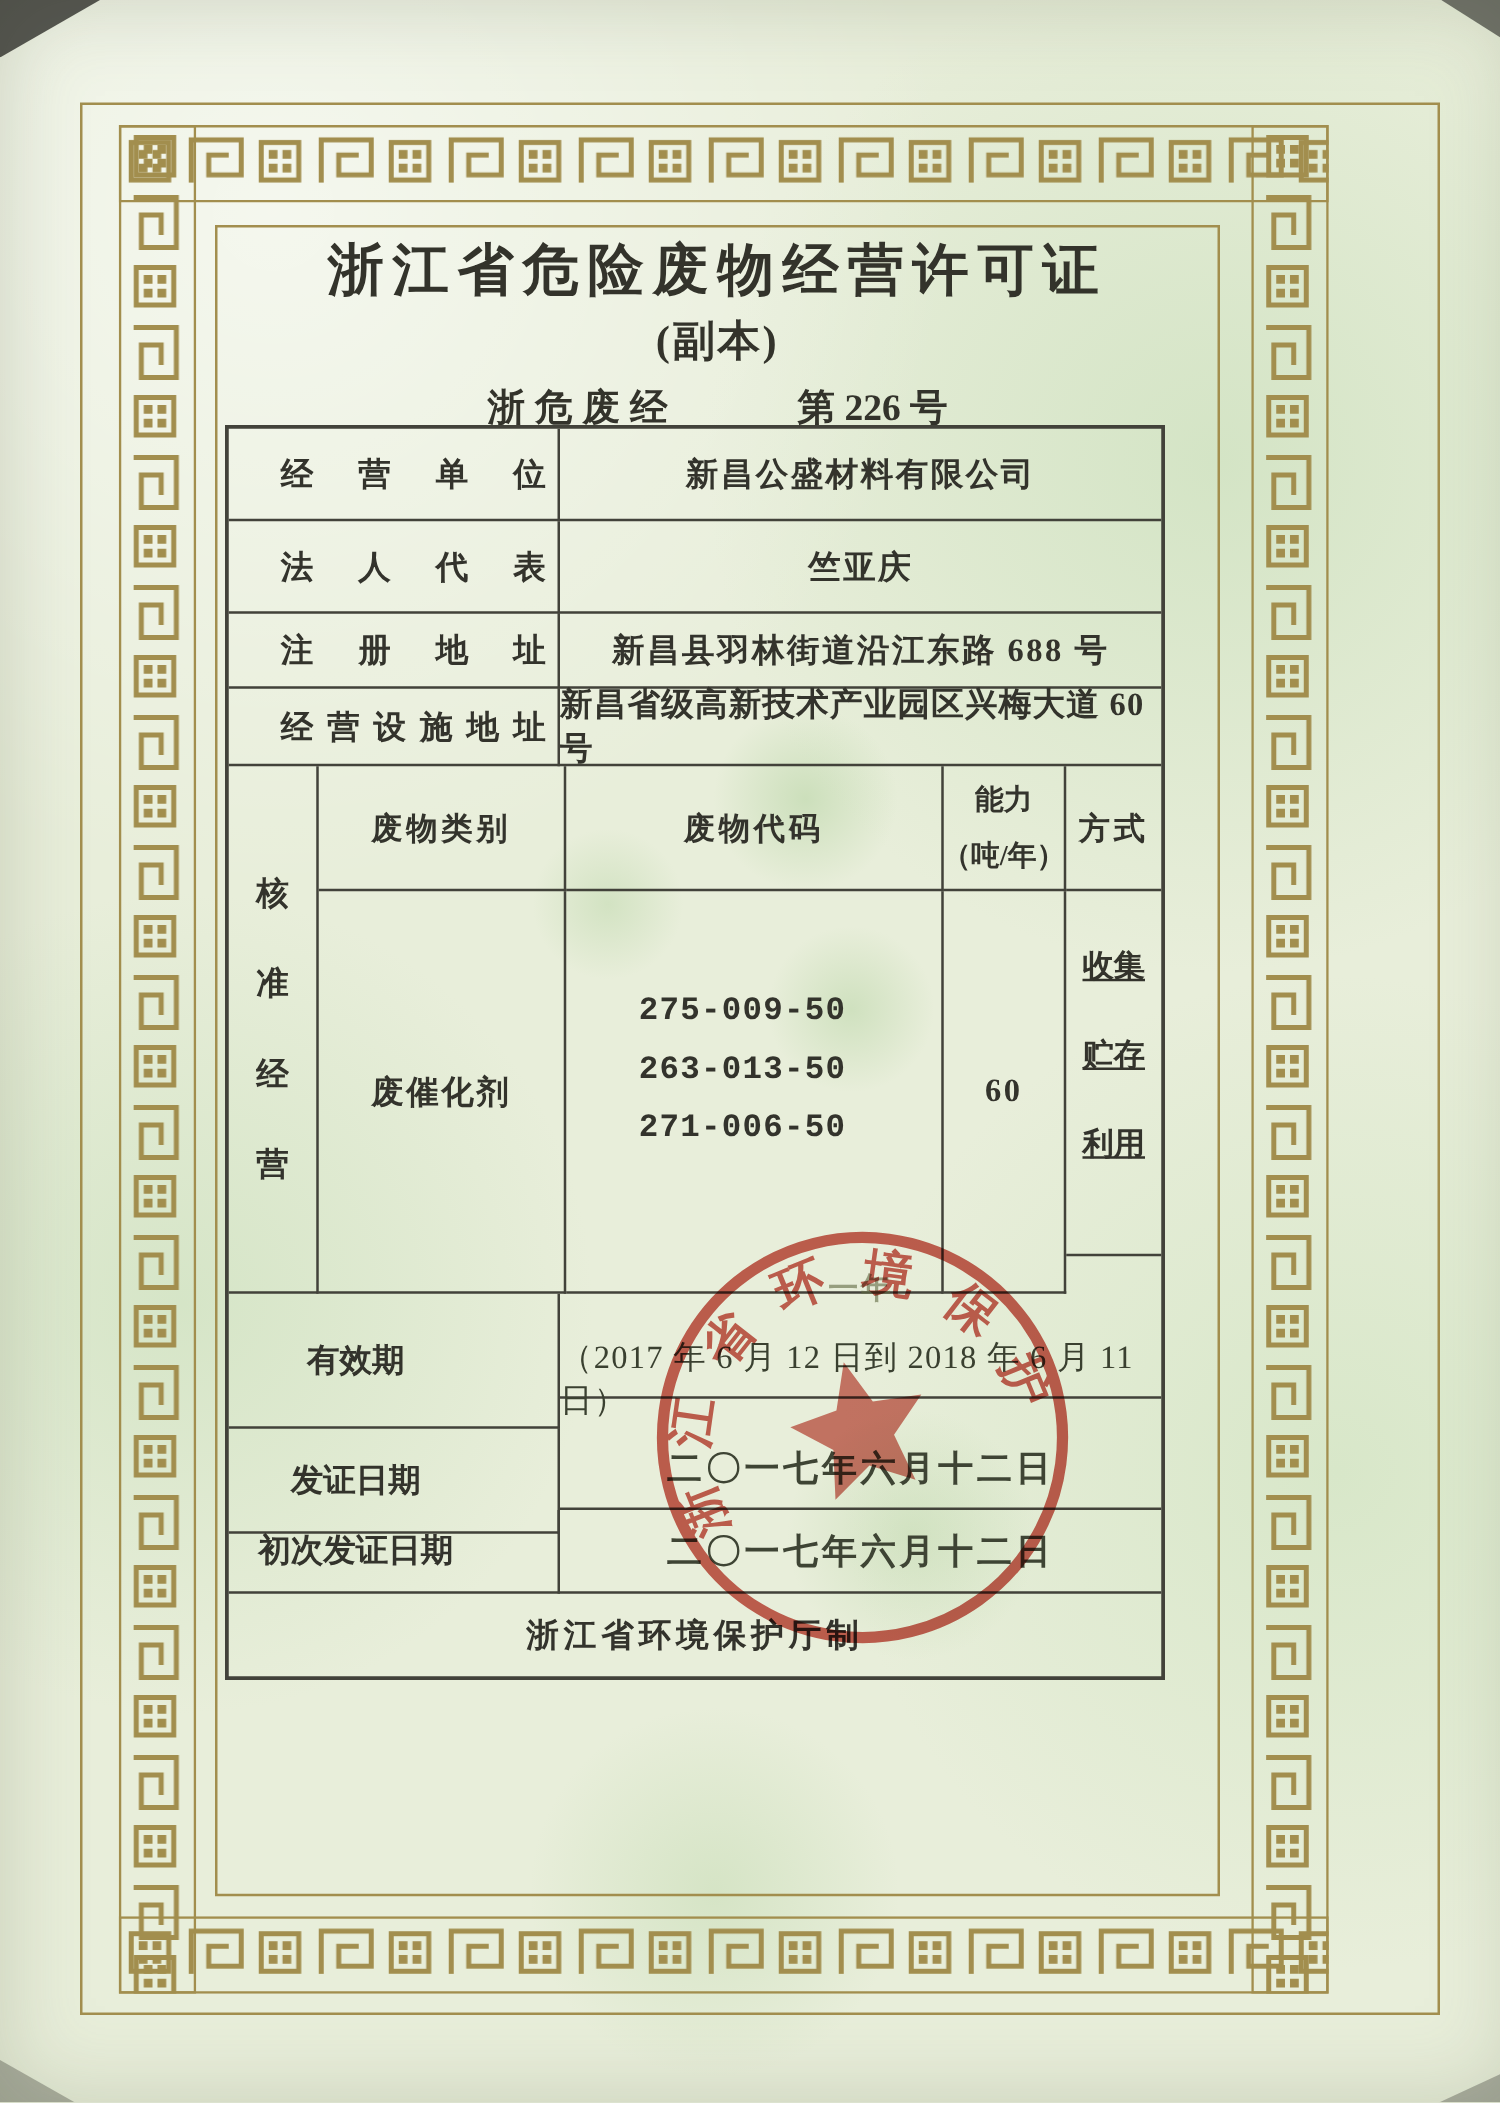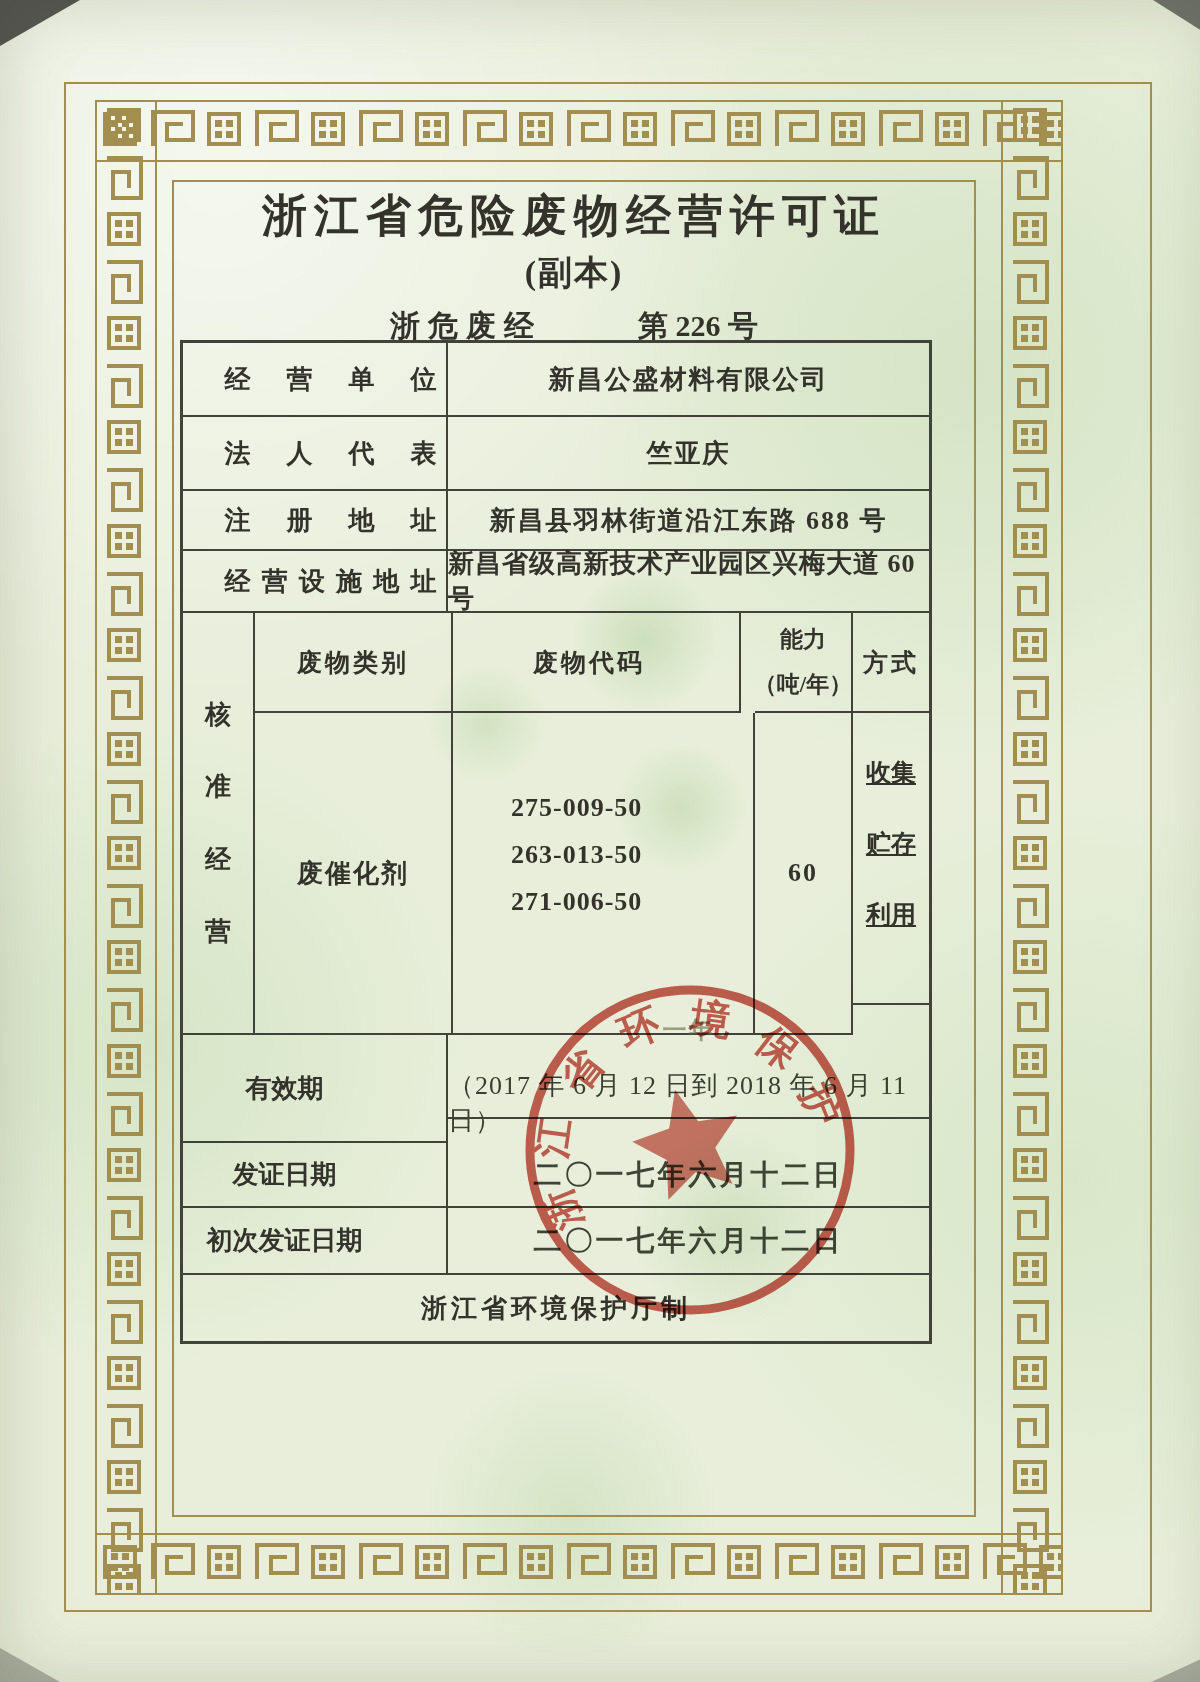--- a/index.html
+++ b/index.html
@@ -41,21 +41,21 @@
   .cell{position:absolute;box-sizing:border-box;display:flex;align-items:center;justify-content:center;}
   .br{border-right:2px solid #42423a;}
   .bb{border-bottom:2px solid #42423a;}
   .lab{font-size:26px;font-weight:bold;}
   .lab-just{display:block;width:212px;margin-left:32px;text-align:justify;text-align-last:justify;}
   .val{font-size:26px;font-weight:bold;letter-spacing:2px;}
   .hdr{font-size:25px;font-weight:bold;letter-spacing:3px;}
   .cap-hdr{flex-direction:column;gap:14px;font-size:23px;font-weight:bold;white-space:nowrap;}
   .side-cell{flex-direction:column;justify-content:space-evenly;padding:46px 0;font-size:26px;font-weight:bold;}
   .codes{display:flex;flex-direction:column;gap:17px;font-size:26px;font-weight:bold;letter-spacing:1px;
-         align-items:flex-start;width:100%;padding-left:58px;box-sizing:border-box;margin-top:-36px;}
+         align-items:flex-start;width:100%;padding-left:58px;box-sizing:border-box;margin-top:-36px;font-family:Liberation Mono, monospace;}
   .modes{flex-direction:column;gap:38px;font-size:25px;font-weight:bold;margin-top:-30px;text-decoration:underline;}
   .validity-val{flex-direction:column;gap:22px;}
   .term{font-size:24px;color:rgba(95,105,65,.6);font-weight:bold;letter-spacing:2px;}
   .range{font-size:26px;font-weight:normal;letter-spacing:1px;color:#3a4030;}
   .datev{font-size:28px;font-weight:bold;letter-spacing:3px;color:#3e4434;}
   .footerv{font-size:26px;font-weight:bold;letter-spacing:4px;}
   .padR{padding-right:60px;}
 
   .seal{position:absolute;left:512px;top:972px;width:356px;height:356px;
         opacity:.82;mix-blend-mode:multiply;transform:rotate(-14deg);}
@@ -182,21 +182,21 @@
     <div class="cell bb val" style="left:265px;top:208px;width:481px;height:62px;letter-spacing:1px">新昌省级高新技术产业园区兴梅大道 60 号</div>
 
     <div class="cell br bb side-cell" style="left:0;top:270px;width:72px;height:422px">
       <span>核</span>
       <span>准</span>
       <span>经</span>
       <span>营</span>
     </div>
 
     <div class="cell br bb hdr" style="left:72px;top:270px;width:198px;height:100px">废物类别</div>
-    <div class="cell br bb hdr" style="left:256px;top:270px;width:302px;height:100px">废物代码</div>
+    <div class="cell br bb hdr" style="left:270px;top:270px;width:302px;height:100px">废物代码</div>
     <div class="cell br bb cap-hdr" style="left:572px;top:270px;width:98px;height:100px">
       <span>能力</span>
       <span>（吨/年）</span>
     </div>
     <div class="cell bb hdr" style="left:670px;top:270px;width:76px;height:100px">方式</div>
 
     <div class="cell br bb val" style="left:72px;top:370px;width:198px;height:322px">废催化剂</div>
     <div class="cell br bb" style="left:270px;top:370px;width:302px;height:322px">
       <div class="codes">
         <span>275-009-50</span>
@@ -210,21 +210,21 @@
       <span>贮存</span>
       <span>利用</span>
     </div>
 
     <div class="cell br bb lab padR" style="left:0;top:692px;width:265px;height:108px">有效期</div>
     <div class="cell bb validity-val" style="left:265px;top:692px;width:481px;height:84px">
       <span class="term">一年</span>
       <span class="range">（2017 年 6 月 12 日到 2018 年 6 月 11 日）</span>
     </div>
 
-    <div class="cell br bb lab padR" style="left:0;top:800px;width:265px;height:65px">发证日期</div>
+    <div class="cell br bb lab padR" style="left:0;top:800px;width:265px;height:84px">发证日期</div>
     <div class="cell bb datev" style="left:265px;top:800px;width:481px;height:65px">二〇一七年六月十二日</div>
 
     <div class="cell br bb lab padR" style="left:0;top:865px;width:265px;height:67px">初次发证日期</div>
     <div class="cell bb datev" style="left:265px;top:865px;width:481px;height:67px">二〇一七年六月十二日</div>
 
     <div class="cell footerv" style="left:0;top:932px;width:746px;height:66px">浙江省环境保护厅制</div>
   </div>
 
   <svg class="seal" viewBox="0 0 356 356">
     <circle cx="178" cy="178" r="160" fill="none" stroke="#c23f33" stroke-width="9"></circle>

